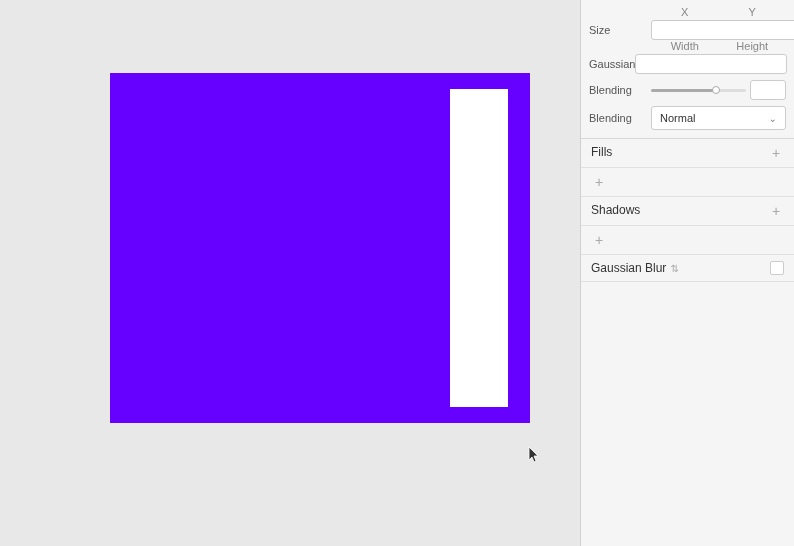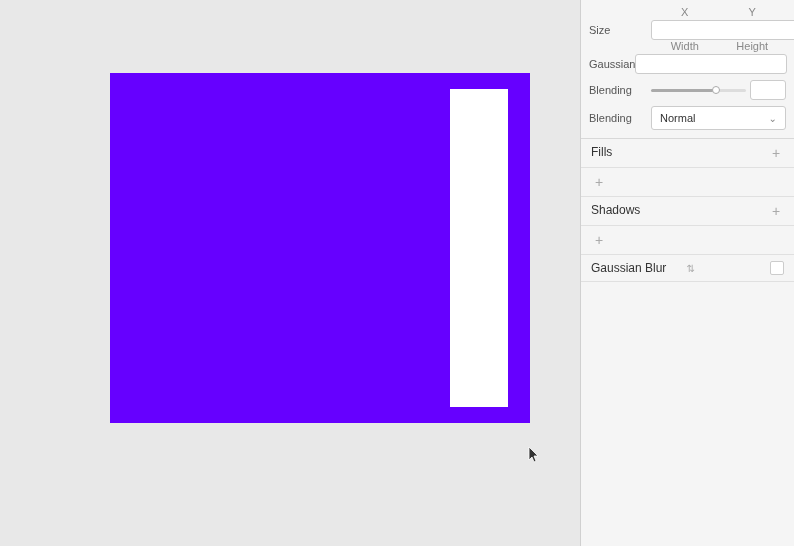--- a/index.html
+++ b/index.html
@@ -277,21 +277,21 @@
       padding: 6px 10px;
       border-bottom: 1px solid #e0e0e0;
     }
 
     .gaussian-label {
       flex: 1;
       font-size: 12px;
       color: #333;
       display: flex;
       align-items: center;
-      gap: 20px;
+      gap: 4px;
     }
 
     .gaussian-sort-icon {
       font-size: 10px;
       color: #aaa;
     }
   </style>
 </head>
 <body>
 

